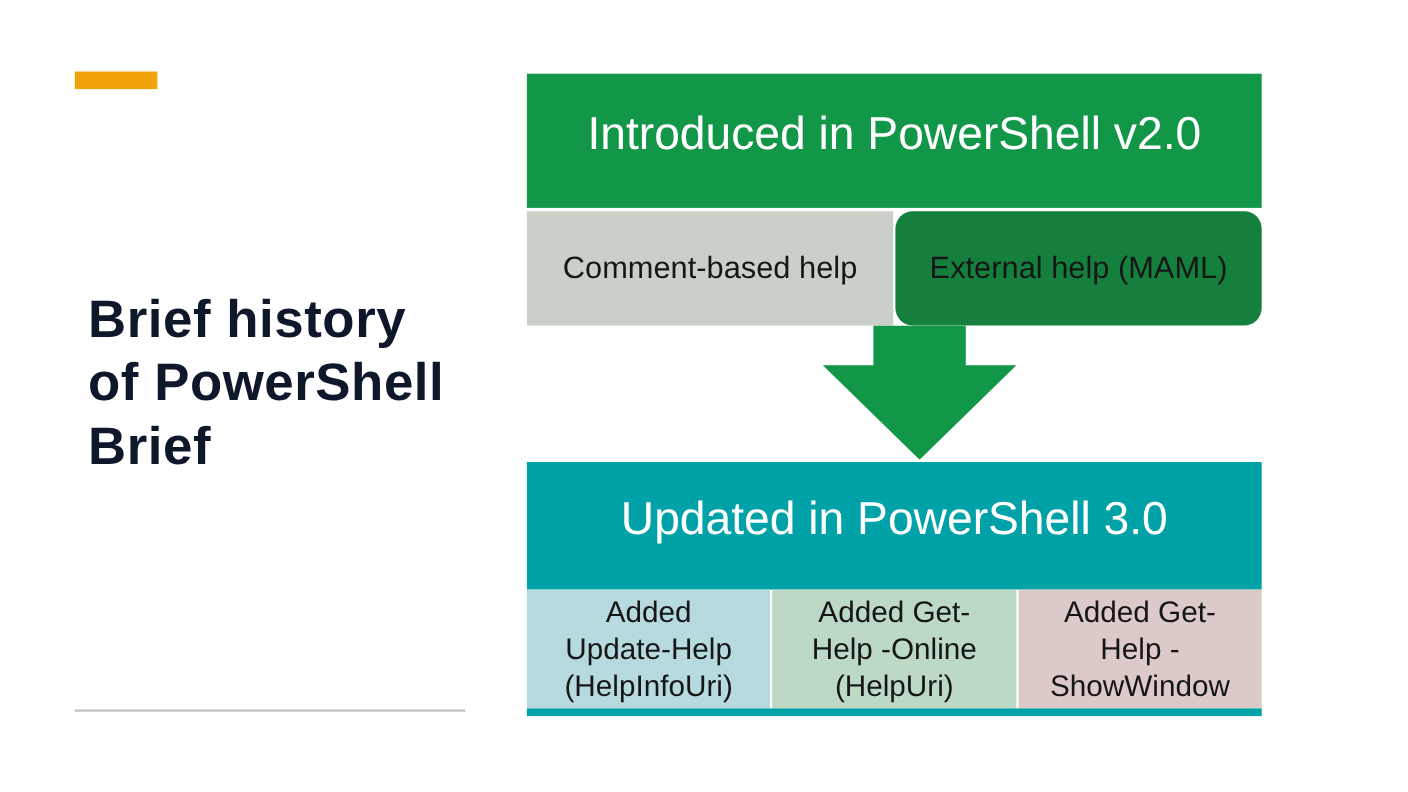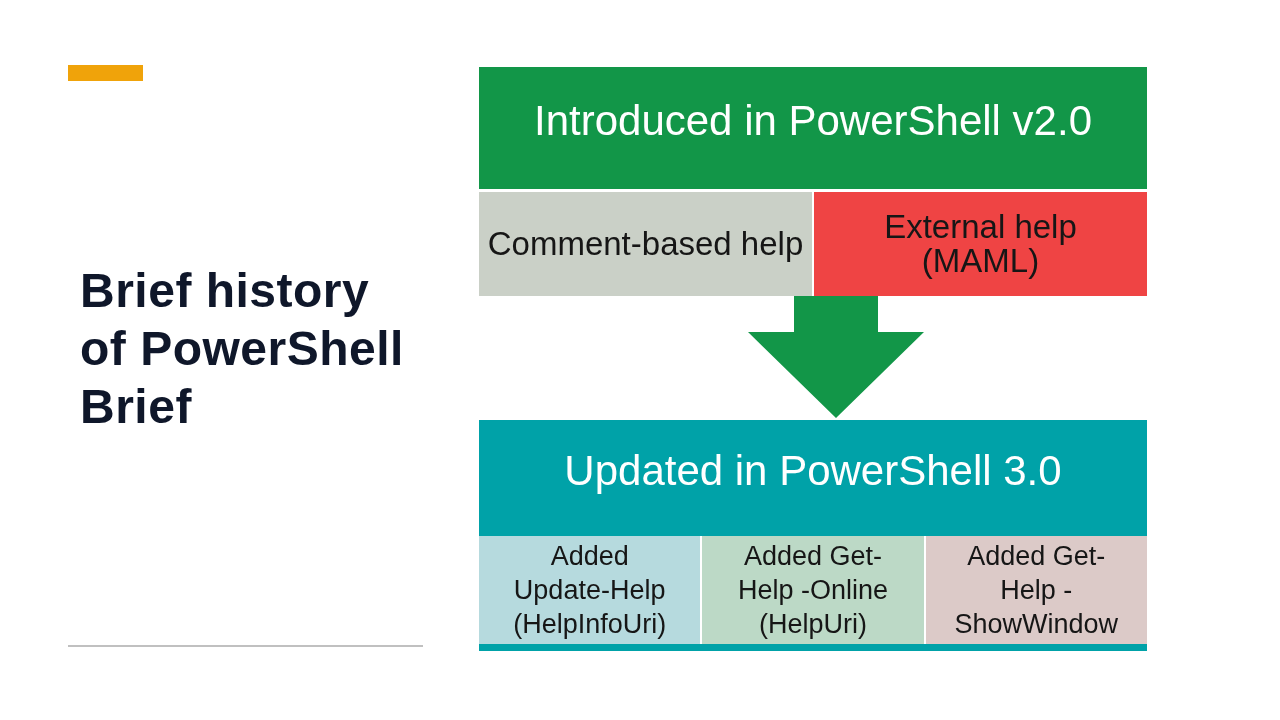--- a/index.html
+++ b/index.html
@@ -77,21 +77,21 @@
   .cell {
     flex: 1 1 0;
     display: flex;
     align-items: center;
     justify-content: center;
     text-align: center;
     color: #161616;
     box-sizing: border-box;
   }
   .cells-row.v2 .cell {
-    font-size: 33px;
+    font-size: 28px;
     line-height: 34px;
     padding: 0 8px;
   }
   .cells-row.v3 .cell {
     font-size: 27px;
     line-height: 34px;
     padding: 0 28px;
   }
   .accent-strip {
     top: 644px;
@@ -121,21 +121,21 @@
   <div class="footer-line" style="background-color: rgb(192, 192, 192);"></div>
 
   <div class="block tbl-header v2" style="background-color: rgb(18, 150, 72); color: rgb(255, 255, 255);">
     <span>Introduced in PowerShell v2.0</span>
   </div>
 
   <div class="block cells-row v2">
     <div class="cell" style="background-color: rgb(202, 208, 199);">
       <span>Comment-based help</span>
     </div>
-    <div class="cell" style="background-color: #ef4444;">
+    <div class="cell" style="background-color: #15803d; border-radius: 16px;">
       <span>External help (MAML)</span>
     </div>
   </div>
 
   <svg class="down-arrow" viewBox="0 0 176 122">
     <polygon points="46,0 130,0 130,36 176,36 88,122 0,36 46,36" style="fill: rgb(18, 150, 72);"></polygon>
   </svg>
 
   <div class="block tbl-header v3" style="background-color: rgb(0, 162, 168); color: rgb(255, 255, 255);">
     <span>Updated in PowerShell 3.0</span>

